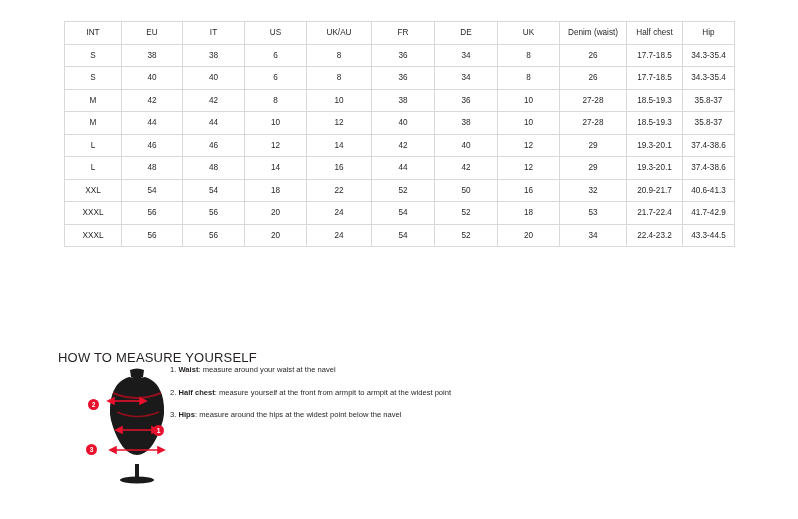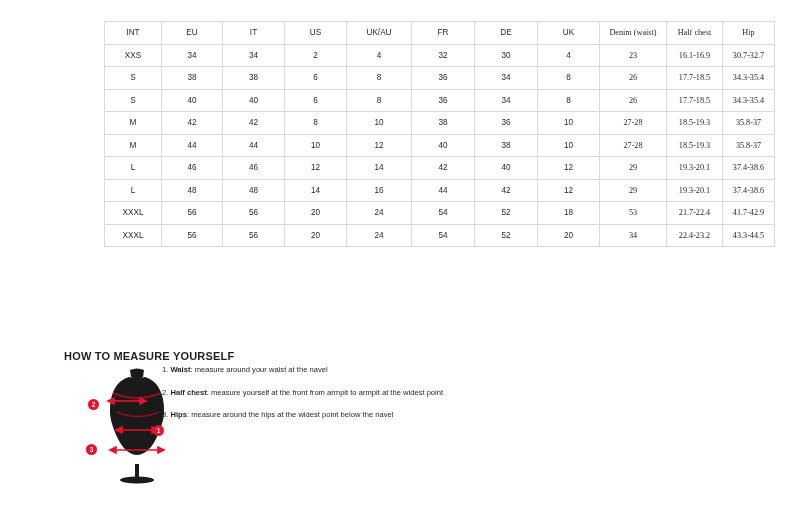--- a/index.html
+++ b/index.html
@@ -23,21 +23,20 @@
   .table-wrap {
     position: absolute;
     left: 64px;
     top: 21px;
     width: 670px;
   }
   table.size-table {
     border-collapse: collapse;
     width: 670px;
     table-layout: fixed;
-    margin-left: 40px;
   }
   table.size-table td,
   table.size-table th {
     border: 1px solid #d9d9d9;
     height: 21.5px;
     font-size: 8.2px;
     font-weight: normal;
     text-align: center;
     color: #231f20;
     padding: 0;
@@ -56,42 +55,41 @@
   col.c5 { width: 63px; }
   col.c6 { width: 63px; }
   col.c7 { width: 62px; }
   col.c8 { width: 67px; }
   col.c9 { width: 56px; }
   col.c10 { width: 52px; }
 
   td.left-pad, th.left-pad {
     text-align: left;
     padding-left: 7px;
-    font-family: Liberation Serif, serif;
   }
   
   .measure-heading {
     position: absolute;
-    left: 64px;
+    left: 58px;
     top: 350px;
-    font-size: 11px;
-    font-weight: bold;
+    font-size: 13px;
+    font-weight: normal;
     letter-spacing: 0.2px;
     color: #231f20;
   }
   .figure {
     position: absolute;
     left: 84px;
     top: 368px;
     width: 110px;
     height: 118px;
   }
   .steps {
     position: absolute;
-    left: 162px;
+    left: 170px;
     top: 364px;
     width: 420px;
   }
   .step {
     font-size: 7.6px;
     line-height: 11px;
     color: #231f20;
     margin-bottom: 11.5px;
     white-space: nowrap;
   }
@@ -143,33 +141,20 @@
           <th>FR</th>
           <th>DE</th>
           <th>UK</th>
           <th class="left-pad">Denim (waist)</th>
           <th class="left-pad">Half chest</th>
           <th class="left-pad">Hip</th>
         </tr>
       </thead>
       <tbody>
         <tr>
-          <td>XXS</td>
-          <td>34</td>
-          <td>34</td>
-          <td>2</td>
-          <td>4</td>
-          <td>32</td>
-          <td>30</td>
-          <td>4</td>
-          <td class="left-pad">23</td>
-          <td class="left-pad">16.1-16.9</td>
-          <td class="left-pad">30.7-32.7</td>
-        </tr>
-        <tr>
           <td>S</td>
           <td>38</td>
           <td>38</td>
           <td>6</td>
           <td>8</td>
           <td>36</td>
           <td>34</td>
           <td>8</td>
           <td class="left-pad">26</td>
           <td class="left-pad">17.7-18.5</td>
@@ -232,20 +217,33 @@
           <td>48</td>
           <td>48</td>
           <td>14</td>
           <td>16</td>
           <td>44</td>
           <td>42</td>
           <td>12</td>
           <td class="left-pad">29</td>
           <td class="left-pad">19.3-20.1</td>
           <td class="left-pad">37.4-38.6</td>
+        </tr>
+        <tr>
+          <td>XXL</td>
+          <td>54</td>
+          <td>54</td>
+          <td>18</td>
+          <td>22</td>
+          <td>52</td>
+          <td>50</td>
+          <td>16</td>
+          <td class="left-pad">32</td>
+          <td class="left-pad">20.9-21.7</td>
+          <td class="left-pad">40.6-41.3</td>
         </tr>
         <tr>
           <td>XXXL</td>
           <td>56</td>
           <td>56</td>
           <td>20</td>
           <td>24</td>
           <td>54</td>
           <td>52</td>
           <td>18</td>

